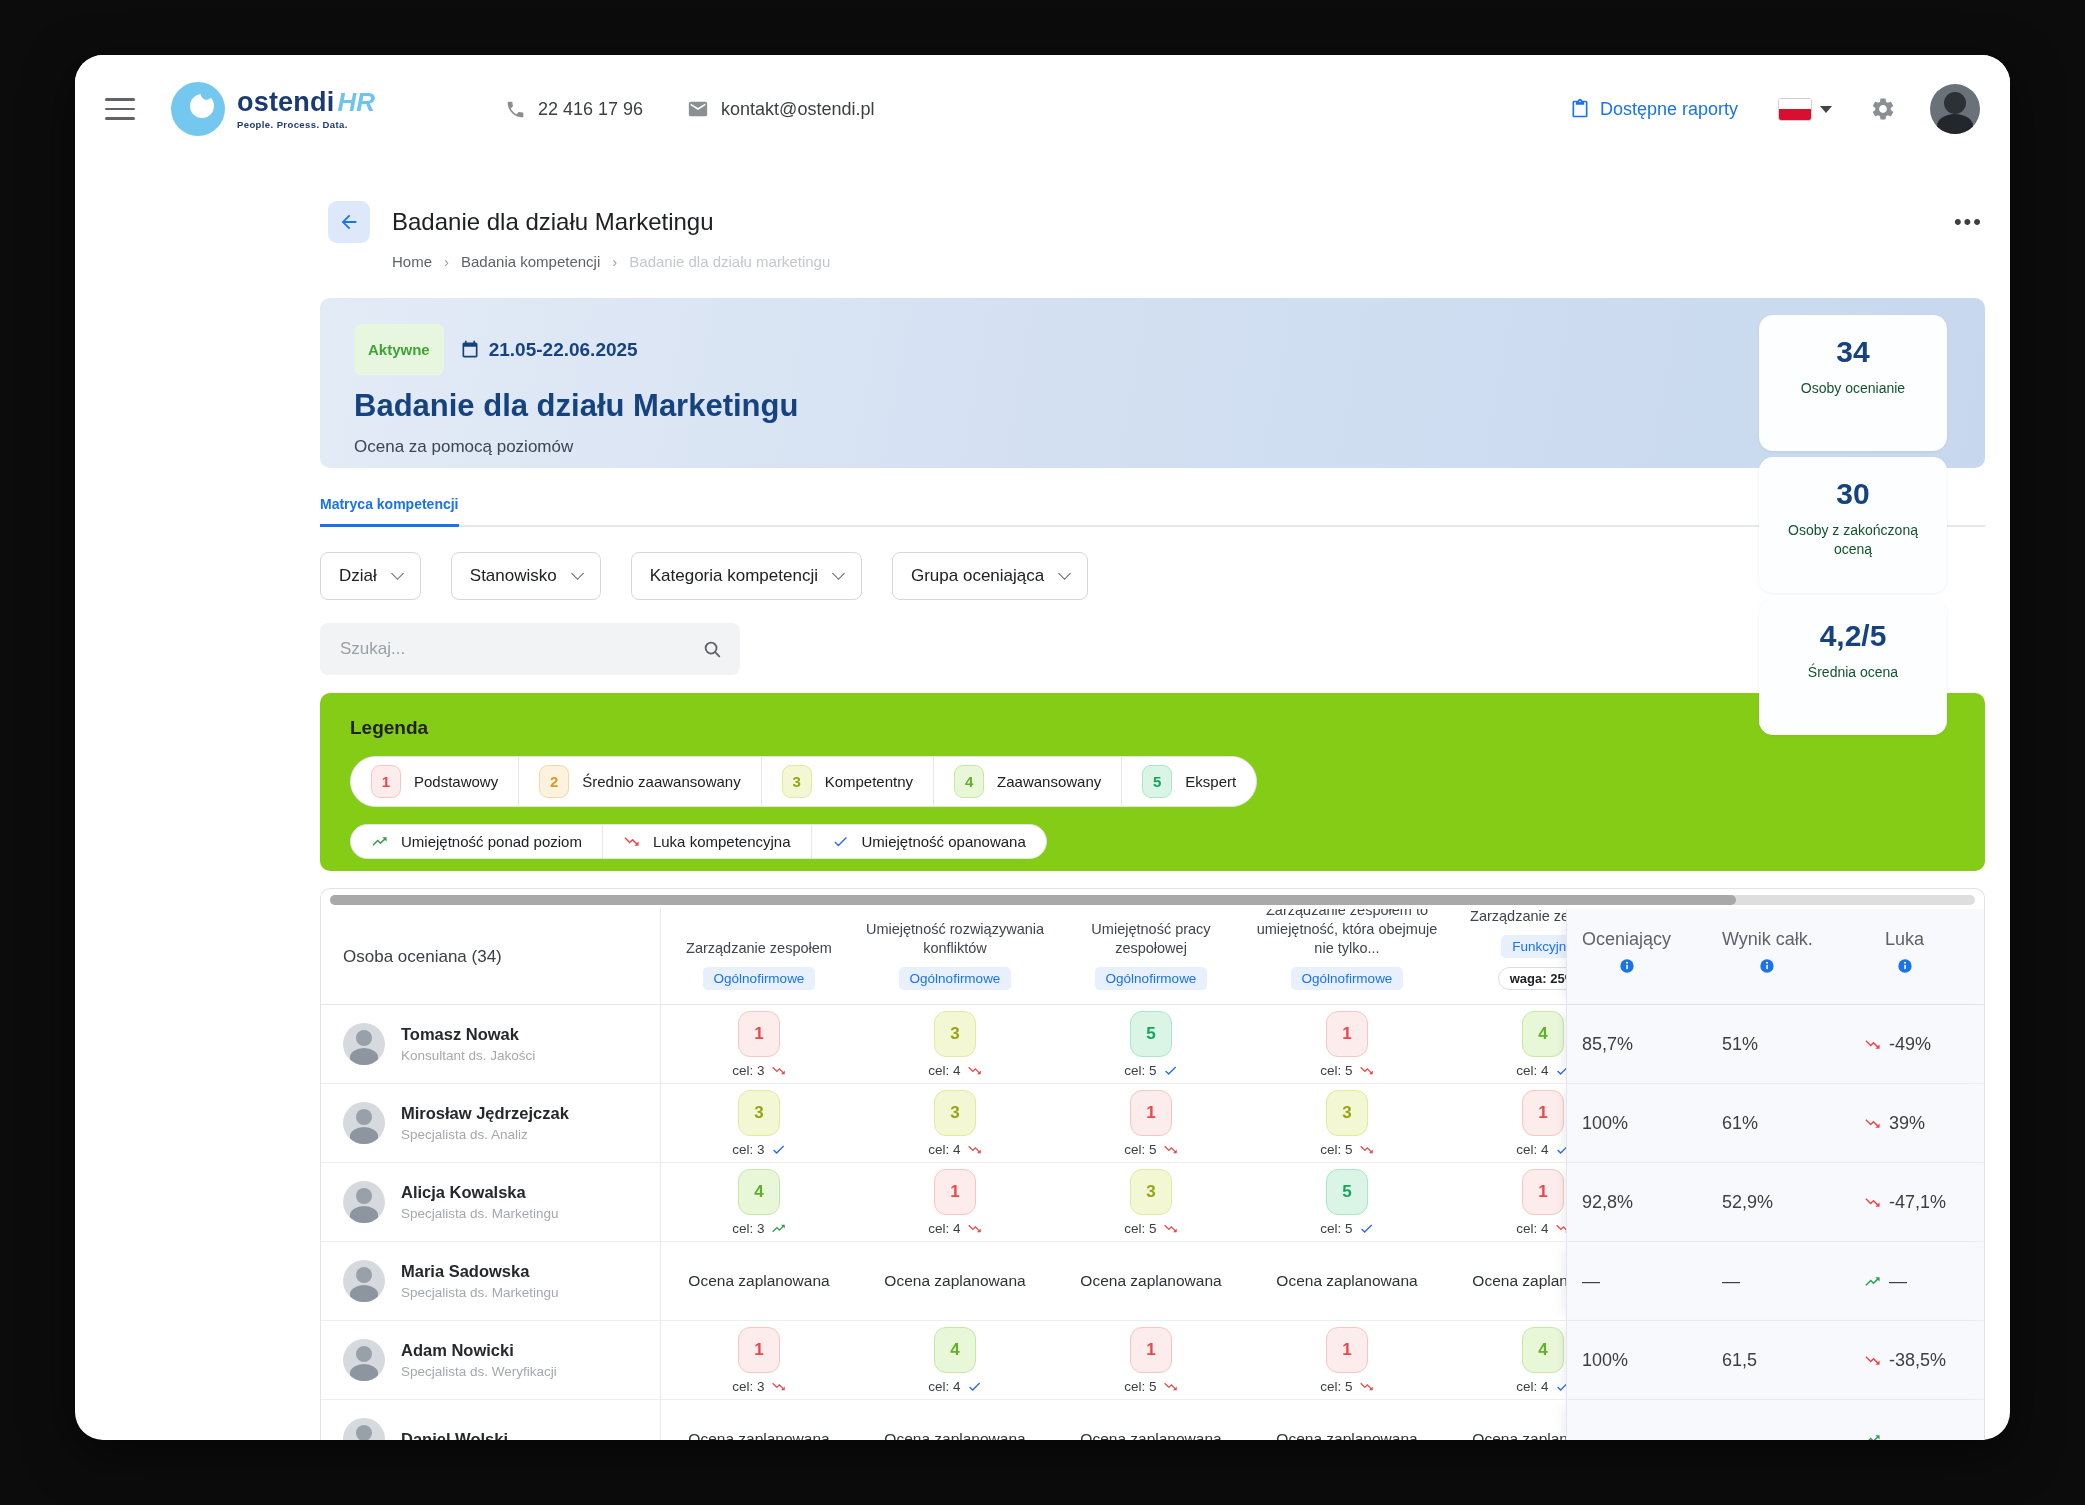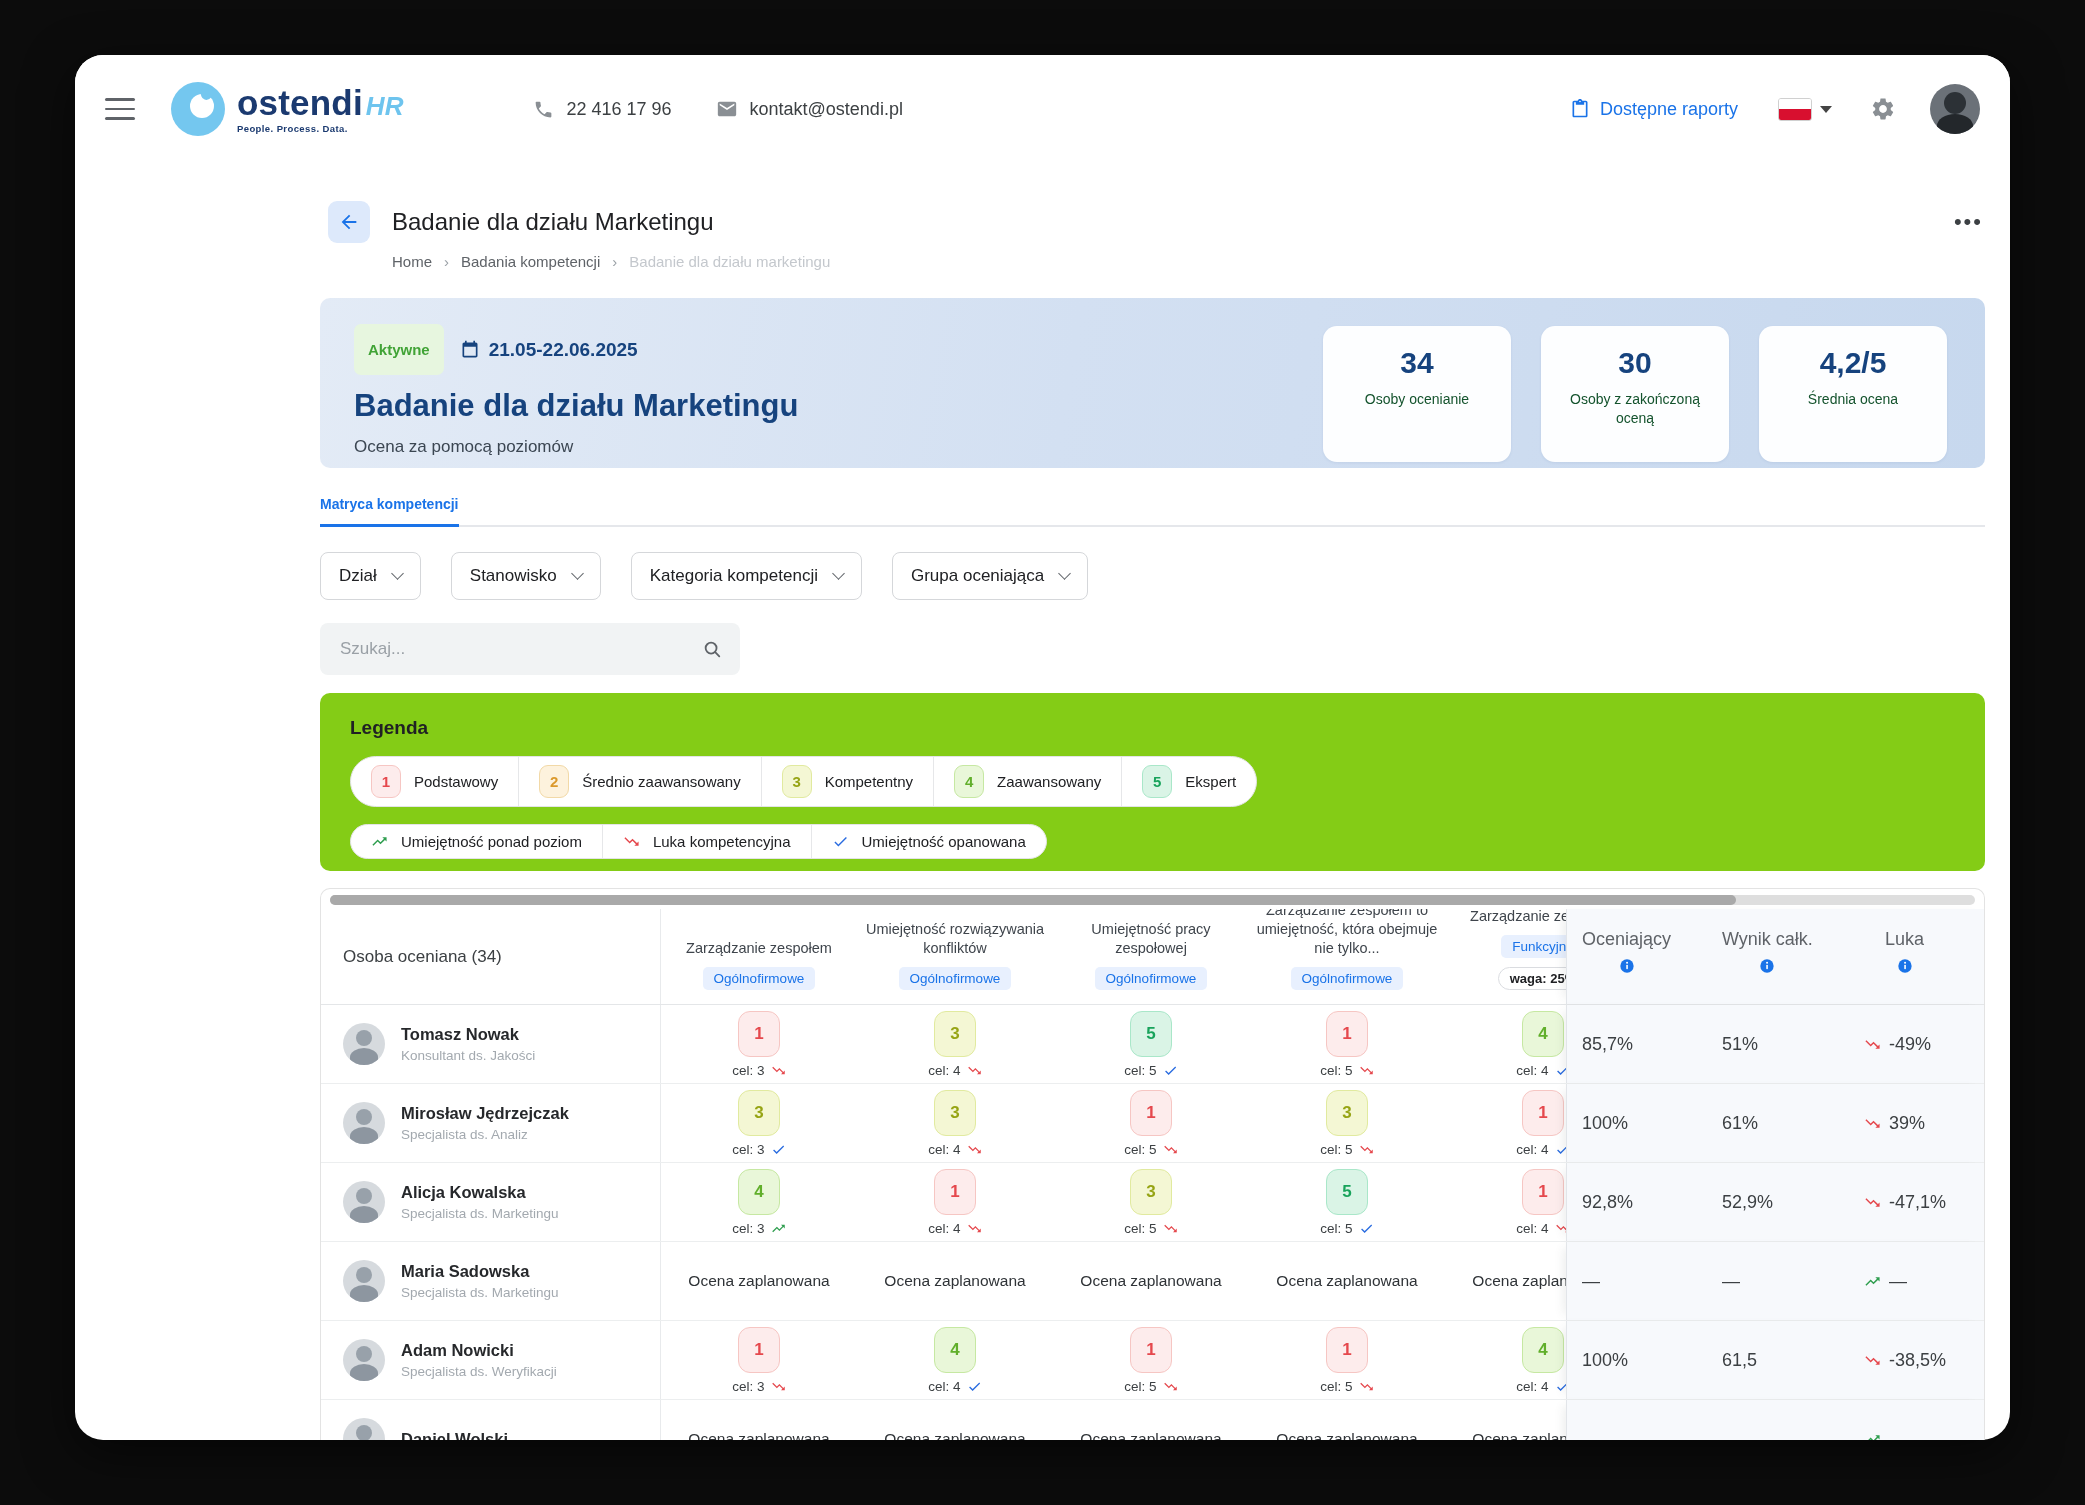--- a/index.html
+++ b/index.html
@@ -11,21 +11,21 @@
   
   .app-header{position:absolute;top:0;left:0;right:0;height:108px;display:flex;align-items:center;padding:0 30px;background:#fff;}
   .hamburger{width:30px;display:flex;flex-direction:column;gap:7px;cursor:pointer;margin-right:36px;}
   .hamburger i{height:2.5px;background:#5f6368;border-radius:2px;display:block;}
   .logo{display:flex;align-items:center;gap:12px;margin-right:130px;}
   .logo-mark{position:relative;width:54px;height:54px;border-radius:50%;background:#74c7ef;}
   .logo-mark::before{content:"";position:absolute;left:19px;top:12px;width:24px;height:24px;border-radius:50%;background:#fff;}
   .logo-mark::after{content:"";position:absolute;left:30px;top:4px;width:12px;height:14px;background:#74c7ef;border-radius:0 50% 50% 50%;transform:rotate(20deg);}
   .logo-text{line-height:1;}
   .logo-row{display:flex;align-items:baseline;gap:3px;}
-  .brand-name{font-size:35px;font-weight:700;color:#1b3a70;letter-spacing:.2px;}
+  .brand-name{font-size:27px;font-weight:700;color:#1b3a70;letter-spacing:.2px;}
   .brand-suffix{font-size:26px;font-weight:700;font-style:italic;color:#6ec4ee;}
   .brand-tagline{font-size:9.5px;color:#1b3a70;margin-top:4px;letter-spacing:.4px;font-weight:700;}
   .contact{display:flex;align-items:center;gap:12px;font-size:18px;color:#3c4043;margin-right:44px;}
   .hdr-right{margin-left:auto;display:flex;align-items:center;}
   .reports{display:flex;align-items:center;gap:10px;color:#1a73e8;font-size:18px;font-weight:500;cursor:pointer;}
   .lang{display:flex;align-items:center;gap:8px;margin-left:40px;cursor:pointer;}
   .flag{width:34px;height:23px;border:1px solid #d0d0d0;border-radius:3px;overflow:hidden;}
   .flag .w{height:50%;background:#fff;}
   .flag .r{height:50%;background:#d80f2f;}
   .caret{width:0;height:0;border-left:6px solid transparent;border-right:6px solid transparent;border-top:7px solid #444;}
@@ -46,21 +46,21 @@
   .crumb-current{color:#c4c8cd;}
 
   
   .banner{position:relative;margin-top:28px;height:170px;border-radius:10px;
     background:linear-gradient(100deg,#e3ebf6 0%,#d3e0f2 45%,#c7d8ee 100%);padding:26px 34px;}
   .banner-meta{display:flex;align-items:center;gap:16px;}
   .status-badge{background:#e7f6df;color:#41a336;font-size:15px;font-weight:700;padding:17px 14px;border-radius:7px;}
   .date-range{display:flex;align-items:center;gap:9px;font-size:19px;font-weight:700;color:#16437e;}
   .banner-title{margin-top:13px;font-size:31px;font-weight:700;color:#16437e;}
   .banner-subtitle{margin-top:13px;font-size:17px;color:#3b4652;}
-  .stats{position:absolute;right:38px;top:28px;display:flex;gap:30px;}
+  .stats{position:absolute;right:38px;top:17px;display:flex;gap:6px;flex-direction:column;}
   .stat-card{width:188px;height:136px;background:#fdfeff;border-radius:14px;text-align:center;padding-top:20px;box-shadow:0 1px 3px rgba(22,67,126,.08);}
   .stat-value{font-size:30px;font-weight:700;color:#16437e;}
   .stat-label{margin-top:10px;font-size:14px;line-height:1.35;color:#14532d;padding:0 14px;}
 
   
   .tab-row{margin-top:27px;border-bottom:2px solid #e5e7eb;}
   .tab{display:inline-block;color:#1a73e8;font-size:14px;font-weight:700;padding-bottom:12px;border-bottom:3.5px solid #1a73e8;margin-bottom:-2px;cursor:pointer;}
   .filters{margin-top:25px;display:flex;gap:30px;}
   .filter-box{height:48px;border:1px solid #d5d7da;border-radius:8px;background:#fff;display:inline-flex;align-items:center;gap:16px;padding:0 18px;font-size:17px;color:#202124;cursor:pointer;}
   .chev{width:9px;height:9px;border-right:1.8px solid #5f6368;border-bottom:1.8px solid #5f6368;transform:rotate(45deg);margin-top:-5px;}

